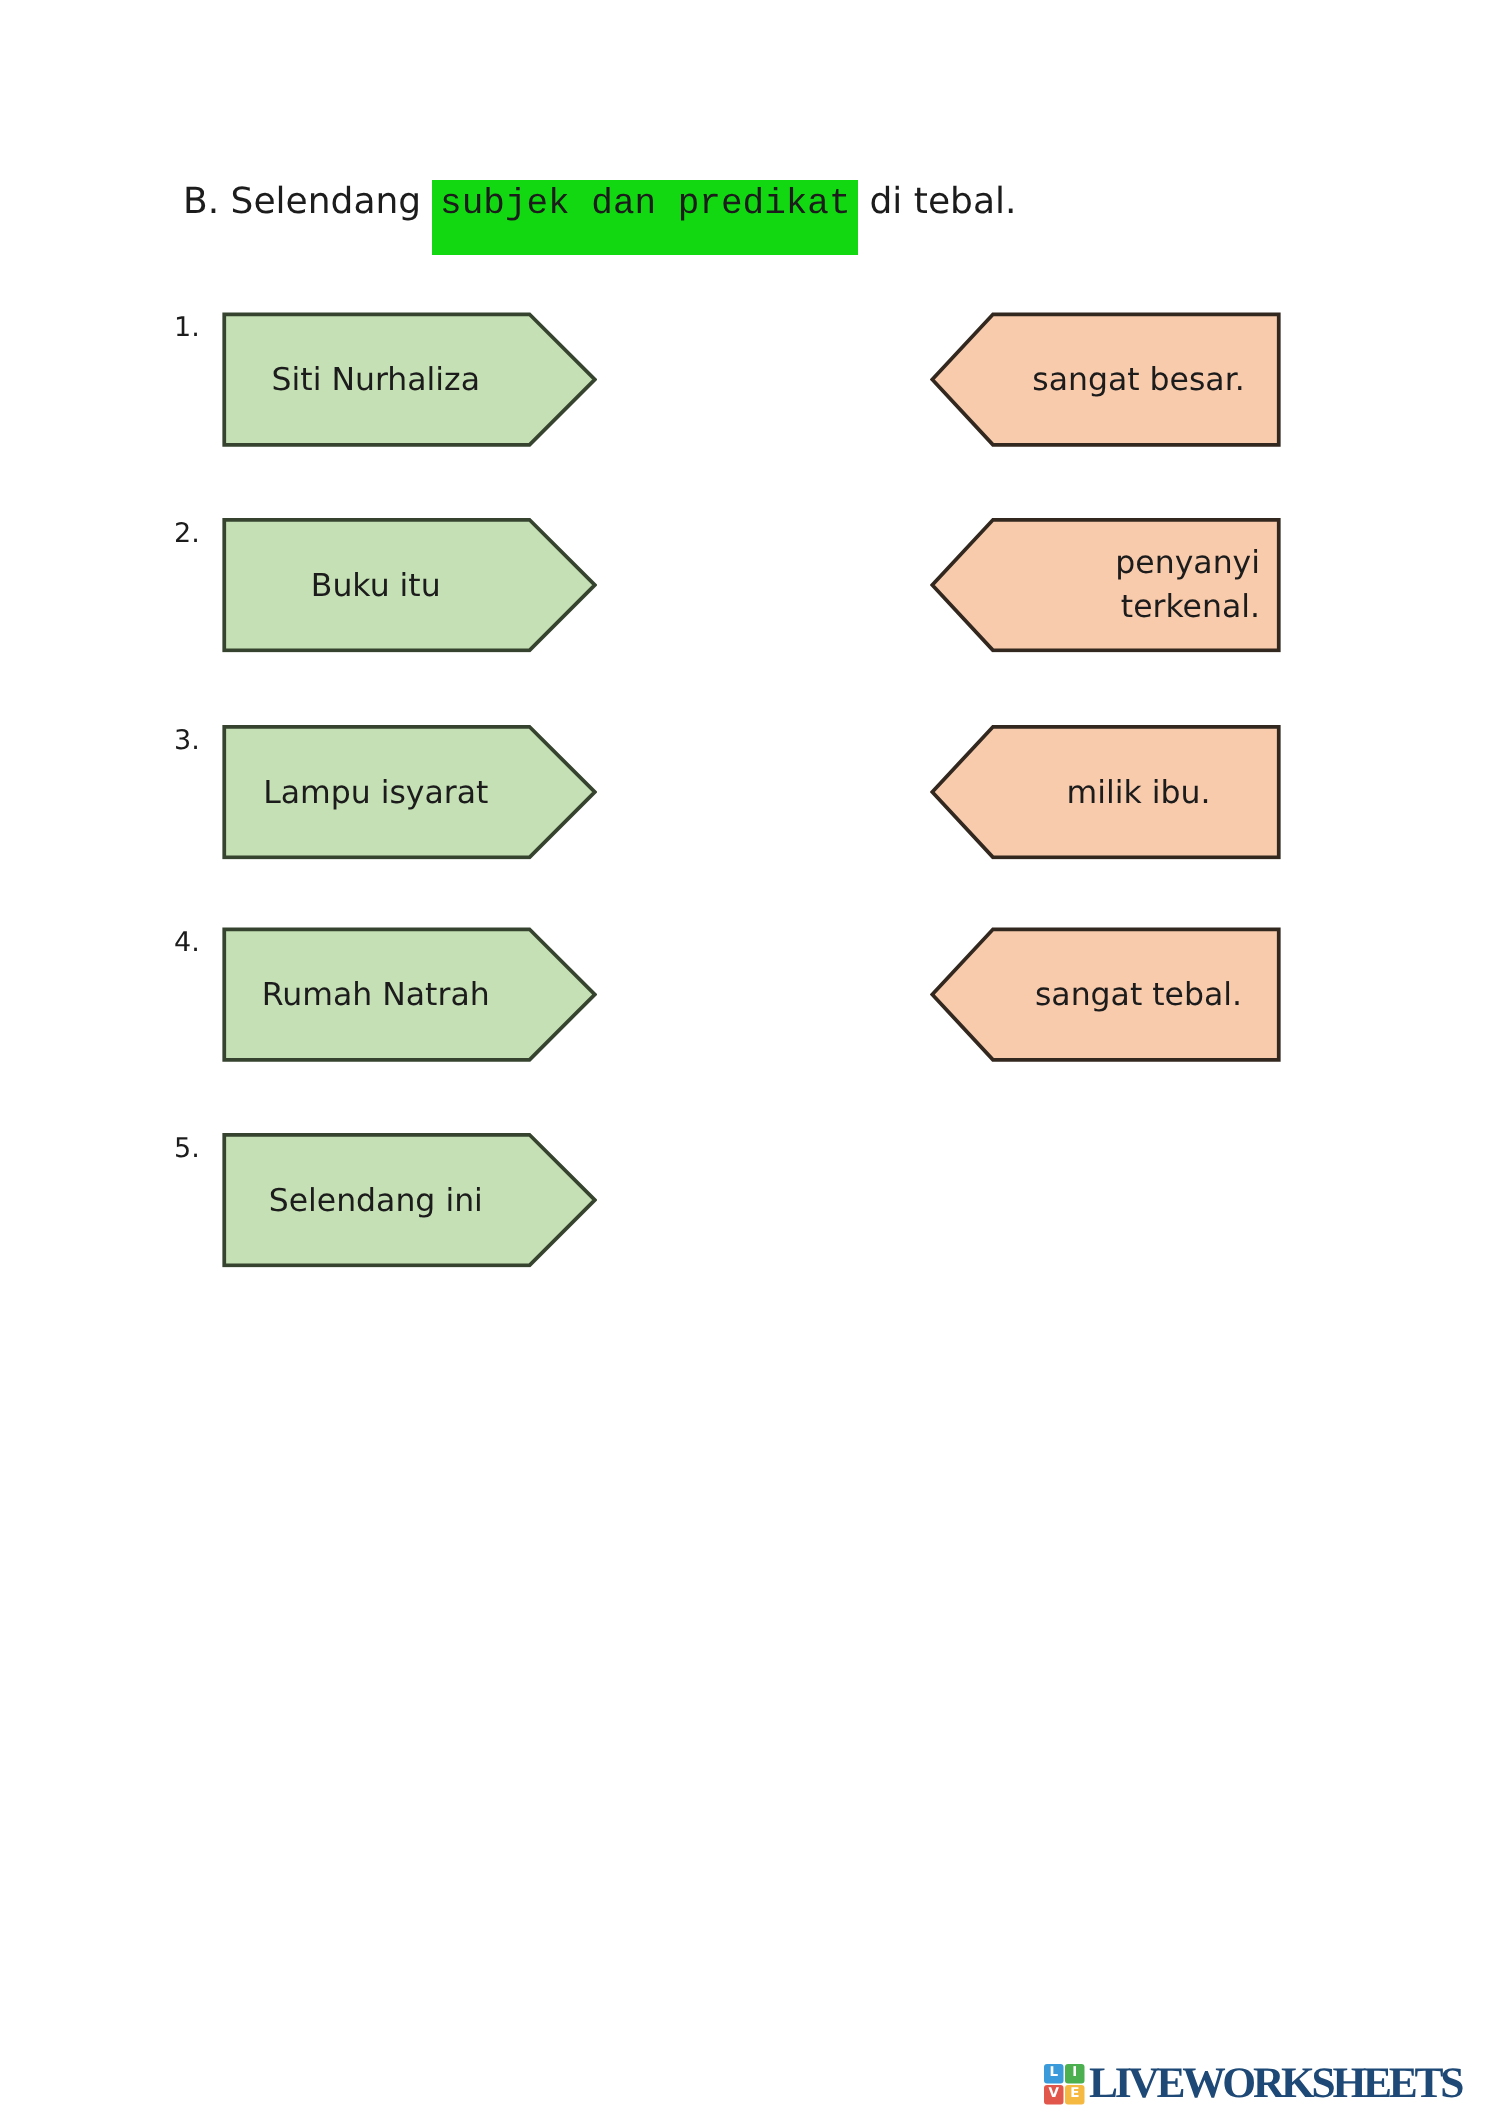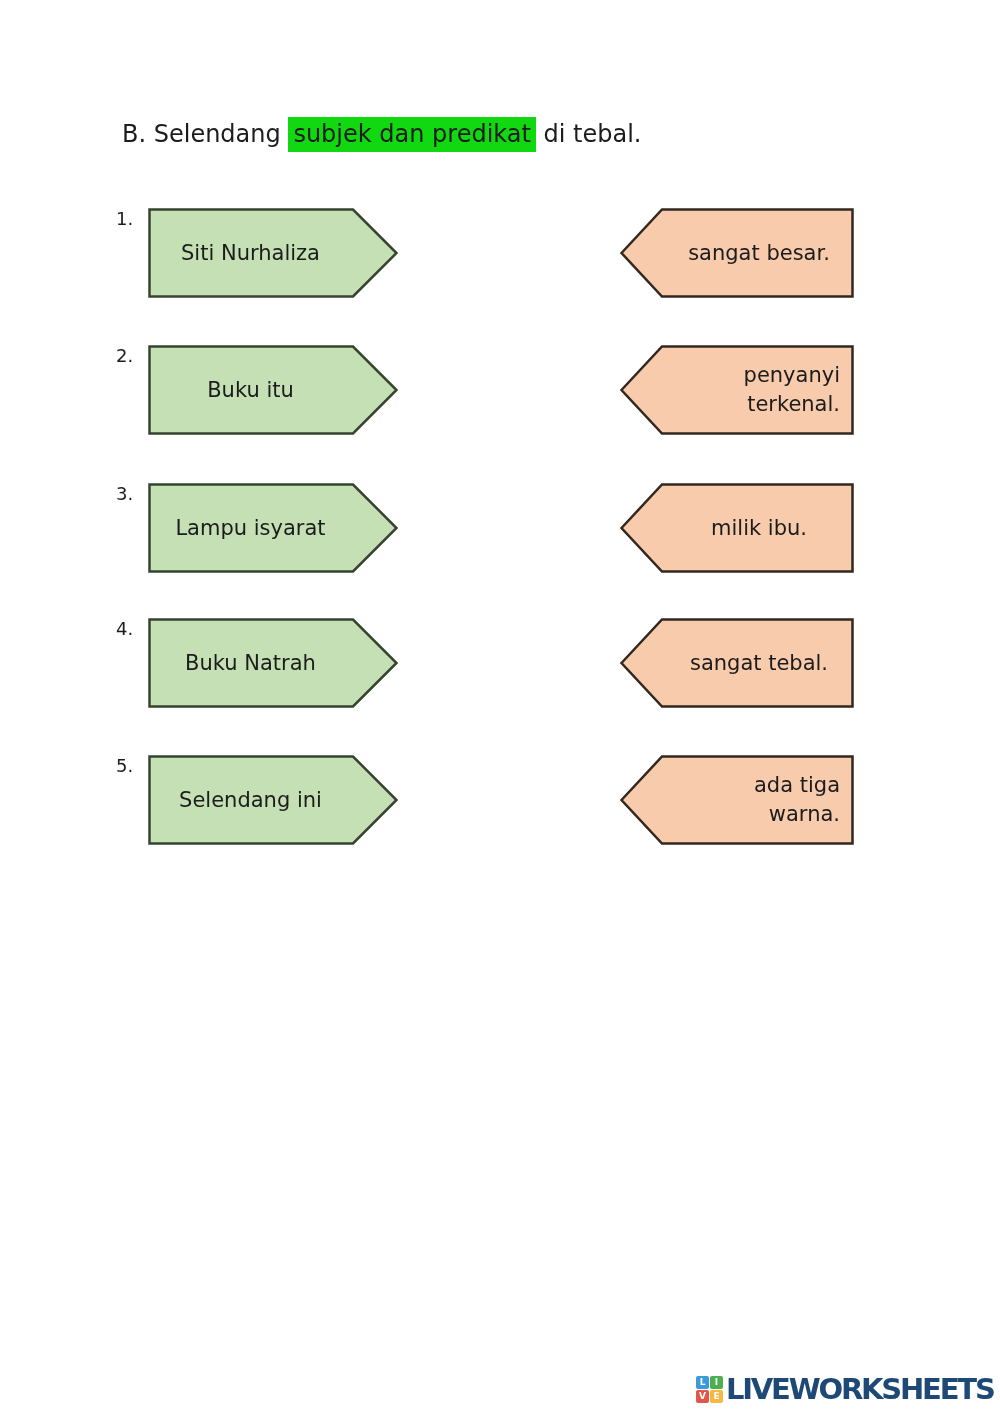--- a/index.html
+++ b/index.html
@@ -13,21 +13,22 @@
   
   .title {
     position: absolute; left: 122px; top: 118px;
     font-size: 24px; line-height: 32px;
     color: var(--text, #1c1c1c);
     white-space: nowrap;
   }
   .title mark {
     background: var(--highlight, #12d812);
     color: var(--text, #1c1c1c);
-    padding: 3px 5px 4px 5px;
+    padding: 3px 5px 20px 5px;
+    font-family: Liberation Mono, monospace;
   }
 
   
   .row { position: absolute; left: 0; width: 1000px; height: 90px; }
   .num {
     position: absolute; left: 116px; top: 0px; width: 28px;
     font-size: 18px; color: var(--text, #1c1c1c);
   }
   .shape { position: absolute; top: 0; height: 90px; }
   .shape svg { position: absolute; inset: 0; width: 100%; height: 100%; }
@@ -69,20 +70,21 @@
     border-radius: 2px; line-height: 1;
   }
   .sq-blue   { background: var(--logo_blue,   #3b9ad9); }
   .sq-green  { background: var(--logo_green,  #4caf50); }
   .sq-red    { background: var(--logo_red,    #e2574c); }
   .sq-yellow { background: var(--logo_yellow, #f5b942); }
   .logo-word {
     color: var(--logo_text, #1e4976);
     font-size: 29px; font-weight: 800; letter-spacing: -2.2px;
     white-space: nowrap;
+    font-family: Liberation Serif, serif;
   }
 </style>
 </head>
 <body>
 
 <div class="page">
 
   <div class="title">
     <span>B. Selendang </span><mark>subjek dan predikat</mark><span> di tebal.</span>
   </div>
@@ -134,44 +136,38 @@
       <span class="lbl">Lampu isyarat</span>
     </div>
   </div>
 
   <div class="row" style="top:618px">
     <div class="num">4.</div>
     <div class="shape subject">
       <svg viewBox="0 0 250 90" preserveAspectRatio="none">
           <polygon points="1.5,1.5 205,1.5 248.5,45 205,88.5 1.5,88.5"></polygon>
         </svg>
-      <span class="lbl">Buku Natrah</span>
+      <span class="lbl">Rumah Natrah</span>
     </div>
     <div class="shape predicate">
       <svg viewBox="0 0 234 90" preserveAspectRatio="none">
           <polygon points="1.5,45 42,1.5 232.5,1.5 232.5,88.5 42,88.5"></polygon>
         </svg>
       <span class="lbl">sangat tebal.</span>
     </div>
   </div>
 
   <div class="row" style="top:755px">
     <div class="num">5.</div>
     <div class="shape subject">
       <svg viewBox="0 0 250 90" preserveAspectRatio="none">
           <polygon points="1.5,1.5 205,1.5 248.5,45 205,88.5 1.5,88.5"></polygon>
         </svg>
       <span class="lbl">Selendang ini</span>
     </div>
-    <div class="shape predicate">
-      <svg viewBox="0 0 234 90" preserveAspectRatio="none">
-          <polygon points="1.5,45 42,1.5 232.5,1.5 232.5,88.5 42,88.5"></polygon>
-        </svg>
-      <span class="lbl">ada tiga warna.</span>
-    </div>
   </div>
 
   <div class="logo">
     <div class="logo-grid">
       <span class="sq sq-blue">L</span>
       <span class="sq sq-green">I</span>
       <span class="sq sq-red">V</span>
       <span class="sq sq-yellow">E</span>
     </div>
     <span class="logo-word">LIVEWORKSHEETS</span>

